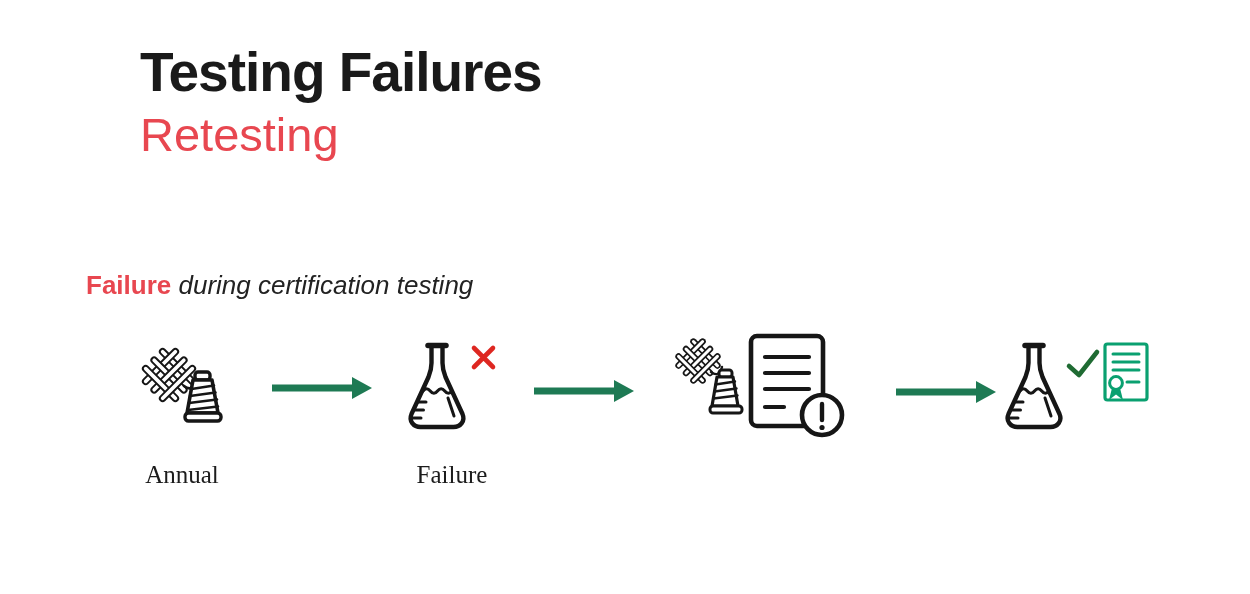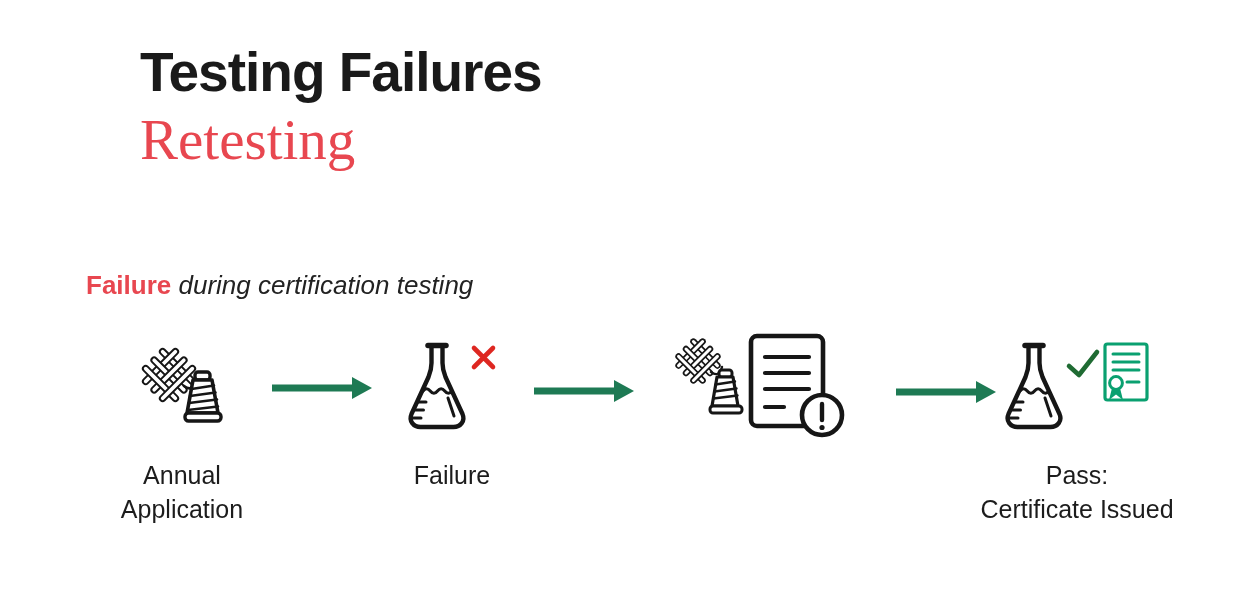--- a/index.html
+++ b/index.html
@@ -17,32 +17,32 @@
     background:#ffffff;
     font-family:"Liberation Sans","DejaVu Sans",sans-serif;
     color:var(--text);
   }
   .header{position:absolute;left:92px;top:42px;margin-left:48px;}
   .title{
     font-size:55px;font-weight:800;letter-spacing:-1px;
     color:var(--text);line-height:1.1;margin:0;
   }
   .subtitle{
-    font-size:57px;font-weight:400;color:var(--accent-red);
-    line-height:1.1;margin:6px 0 0 0;font-family:Liberation Serif, serif;
+    font-size:47px;font-weight:400;color:var(--accent-red);
+    line-height:1.1;margin:6px 0 0 0;
   }
   .intro{position:absolute;left:86px;top:268px;font-size:26px;line-height:34px;}
   .intro .hl{color:var(--accent-red);font-weight:700;}
   .intro .rest{color:#222;font-style:italic;}
 
   .flow{position:absolute;left:0;top:0;width:1250px;height:594px;}
   .step{position:absolute;top:330px;width:240px;display:flex;flex-direction:column;align-items:center;}
   .step-1{left:62px;} .step-2{left:332px;} .step-3{left:643px;} .step-4{left:957px;}
   .icon-box{height:112px;display:flex;align-items:center;justify-content:center;}
-  .step-label{margin-top:16px;text-align:center;font-size:25px;line-height:34px;color:#1c1c1c;}
+  .step-label{margin-top:16px;text-align:center;font-size:25px;line-height:34px;color:#1c1c1c;font-family:Liberation Serif, serif;}
 
   .arrow{position:absolute;}
   .arrow-1{left:272px;top:375px;} .arrow-2{left:534px;top:378px;} .arrow-3{left:896px;top:379px;}
 
   
   .ic .o{stroke:var(--ink);fill:none;stroke-linecap:round;stroke-linejoin:round;}
   .ic .of{stroke:var(--ink);fill:#fff;stroke-linecap:round;stroke-linejoin:round;}
   .ic .strip-o{stroke:var(--ink);fill:none;stroke-linecap:round;}
   .ic .strip-i{stroke:#fff;fill:none;stroke-linecap:round;}
   .ic .red{stroke:var(--fail-red);fill:none;stroke-linecap:round;}
@@ -86,21 +86,20 @@
         </g>
         <path class="o" stroke-width="2.6" d="M48,42 q9,7 13,-7"></path>
         <rect class="of" stroke-width="3.4" x="59" y="28" width="15" height="8" rx="3"></rect>
         <path class="of" stroke-width="3.6" d="M57,36 L76,36 L82,69 L51,69 Z"></path>
         <path class="o" stroke-width="2.6" d="M55.5,45 L78,41.5 M54,52 L79.5,48.5 M53,59 L81,55.5 M52,66 L82,62.5"></path>
         <rect class="of" stroke-width="3.4" x="49" y="69" width="36" height="8" rx="3.5"></rect>
       </svg>
     </div>
     <div class="step-label">
       <div>Annual</div>
-      <div>Application</div>
     </div>
   </div>
 
   <svg class="arrow arrow-1" width="100" height="26" viewBox="0 0 100 26">
     <rect class="arr" x="0" y="9.5" width="81" height="7"></rect>
     <polygon class="arr" points="80,2 80,24 100,13"></polygon>
   </svg>
 
   <div class="step step-2">
     <div class="icon-box">
@@ -170,19 +169,15 @@
         <path class="o" stroke-width="3" d="M42,57 L48,75"></path>
         <path class="chk" stroke-width="4.6" d="M66,25 L76,34 L94,11"></path>
         <g>
           <rect class="grnf" stroke-width="3.2" x="102" y="3" width="42" height="56" rx="2.5"></rect>
           <path class="grn" stroke-width="3" d="M110,13 L136,13 M110,21 L136,21 M110,29 L136,29 M124,41 L136,41"></path>
           <circle class="grnf" stroke-width="3" cx="113" cy="42" r="6.4"></circle>
           <path class="grn-solid" d="M109,47 L106,59 L113,53.5 L120,59 L117,47 Z"></path>
         </g>
       </svg>
     </div>
-    <div class="step-label">
-      <div>Pass:</div>
-      <div>Certificate Issued</div>
-    </div>
   </div>
 
 </div>
 
 </body></html>

